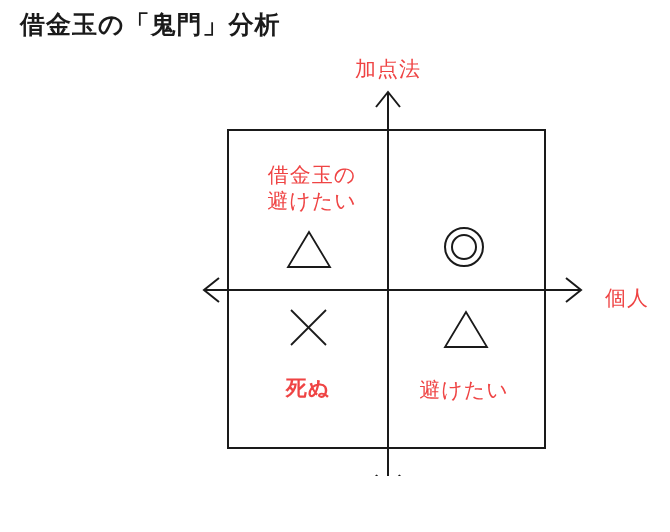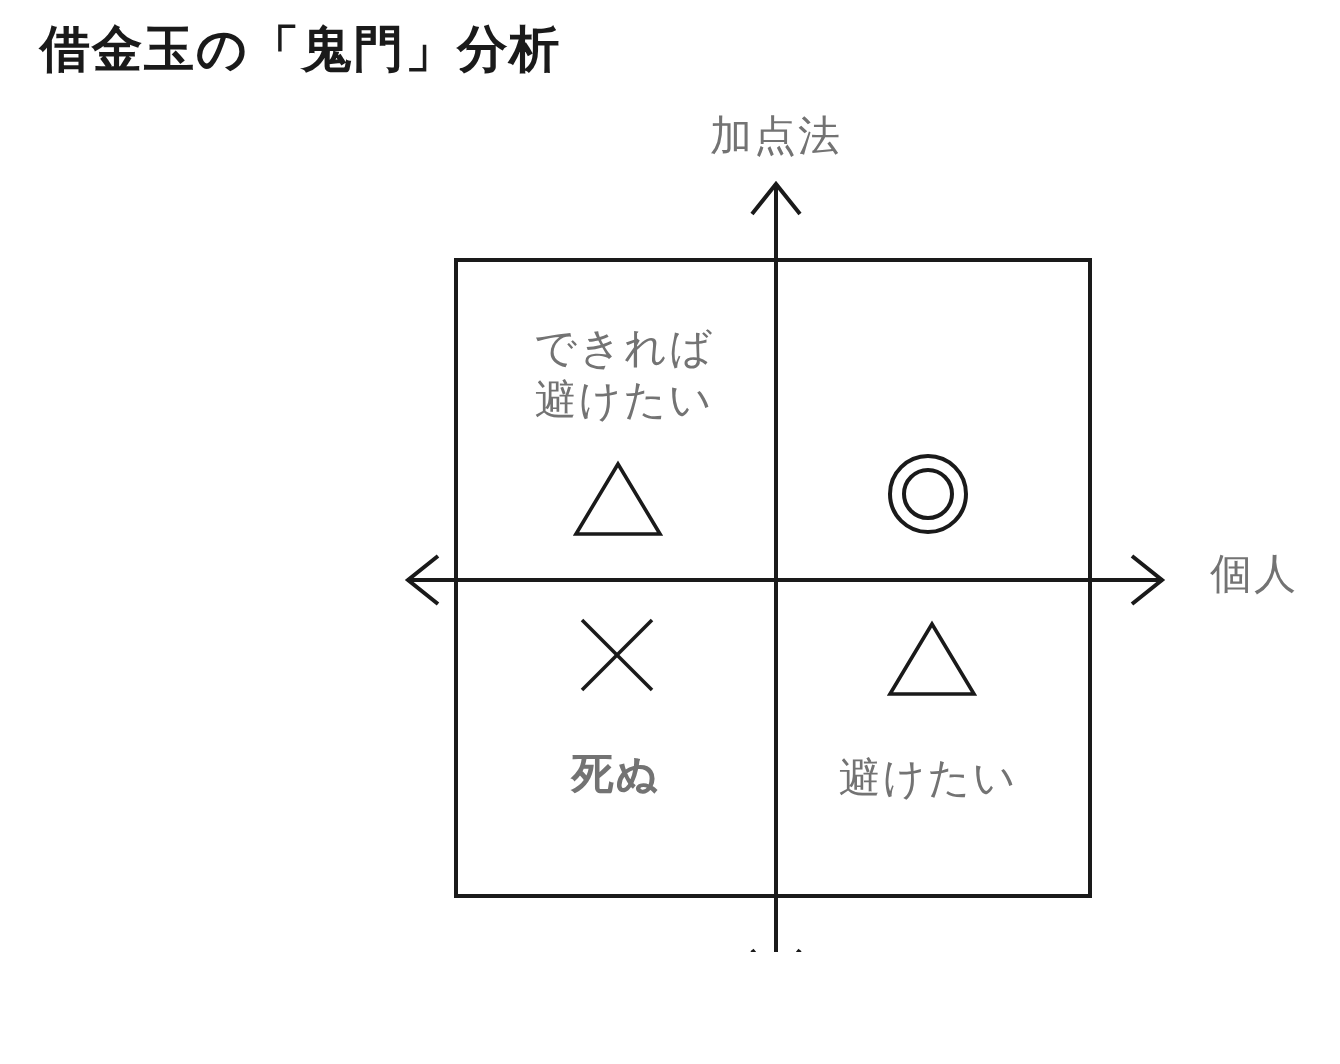--- a/index.html
+++ b/index.html
@@ -28,30 +28,30 @@
   }
   .diagram-svg {
     position: absolute;
     left: 0;
     top: 0;
   }
   .lbl {
     position: absolute;
     font-size: 21px;
     line-height: 26px;
-    color: #737373;
+    color: #ef4444;
     white-space: nowrap;
     transform: translateX(-50%);
     text-align: left;
     letter-spacing: 1px;
   }
   .axis-top    { left: 388px; top: 56px; }
   .axis-bottom { left: 388px; top: 496px; }
   .axis-left   { left: 131px; top: 275px; }
-  .axis-right  { left: 627px; top: 275px; }
+  .axis-right  { left: 627px; top: 285px; }
   .q-tl-1 { left: 312px; top: 162px; }
   .q-tl-2 { left: 312px; top: 188px; }
   .q-tr   { left: 465px; top: 182px; }
   .q-bl   { left: 308px; top: 375px; font-weight: bold; }
   .q-br   { left: 464px; top: 377px; }
 </style>
 </head>
 <body>
 
 <div class="canvas">
@@ -77,18 +77,18 @@
 
     <line x1="291" y1="310" x2="326" y2="345" stroke="#1a1a1a" stroke-width="1.8"></line>
     <line x1="326" y1="310" x2="291" y2="345" stroke="#1a1a1a" stroke-width="1.8"></line>
 
     <polygon points="466,312 445,347 487,347" fill="none" stroke="#1a1a1a" stroke-width="1.8"></polygon>
   </svg>
 
   <div class="lbl axis-top">加点法</div>
   <div class="lbl axis-right">個人</div>
 
-  <div class="lbl q-tl-1">できれば</div>
+  <div class="lbl q-tl-1">借金玉の</div>
   <div class="lbl q-tl-2">避けたい</div>
   <div class="lbl q-bl">死ぬ</div>
   <div class="lbl q-br">避けたい</div>
 
 </div>
 
 </body></html>

